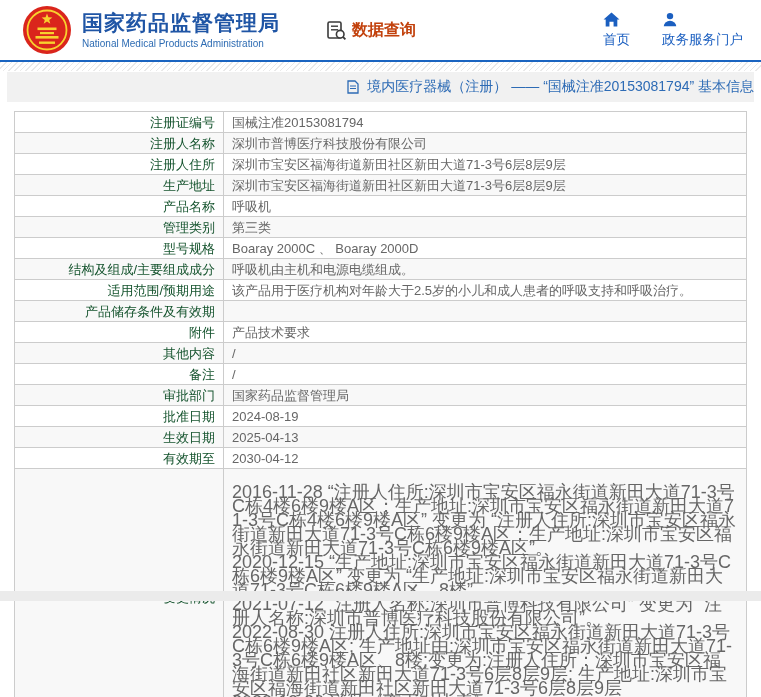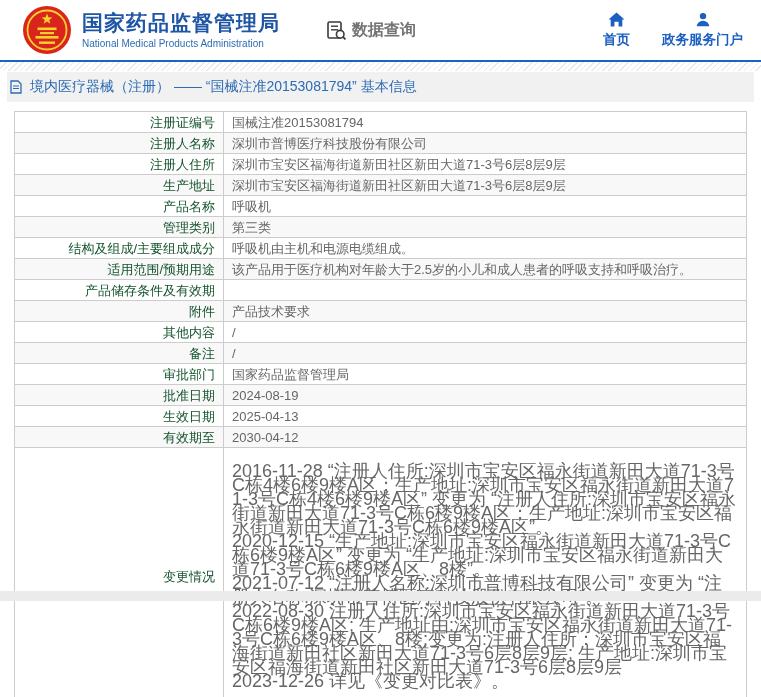--- a/index.html
+++ b/index.html
@@ -7,31 +7,31 @@
   .page{position:relative;width:761px;height:601px;background:#fff;}
 
   
   .header{display:flex;align-items:center;height:62px;border-bottom:2px solid #1a64c0;
     padding-left:22px;box-sizing:border-box;background:#fff;}
   .emblem{width:50px;height:50px;flex:0 0 auto;}
   .titles{margin-left:10px;line-height:1.1;}
   .title-zh{font-size:21px;font-weight:bold;color:#1f55a5;letter-spacing:1px;}
   .title-en{font-size:10px;color:#2e6cb3;margin-top:3px;}
   .query{display:flex;align-items:center;margin-left:46px;cursor:pointer;}
-  .query-label{font-size:16px;font-weight:600;color:#737373;margin-left:5px;font-family:Liberation Mono, monospace;}
+  .query-label{font-size:16px;font-weight:600;color:#c2410c;margin-left:5px;font-family:Liberation Mono, monospace;}
   .top-nav{margin-left:auto;display:flex;gap:32px;padding-right:18px;}
-  .nav-item{display:flex;flex-direction:column;align-items:center;gap:4px;cursor:pointer;font-weight:bold;}
+  .nav-item{display:flex;flex-direction:column;align-items:flex-start;gap:4px;cursor:pointer;}
   .nav-label{font-size:13.5px;color:#1b5fc0;}
 
   
   .hatch{height:9px;background:repeating-linear-gradient(135deg,#e9e9e9 0 1px,#ffffff 1px 4px);}
 
   
   .breadcrumb{margin:1px 7px 0 7px;height:30px;background:#f1f1f1;display:flex;align-items:center;
-    padding-left:3px;gap:8px;}
+    padding-left:23px;gap:8px;justify-content:flex-end;}
   .breadcrumb-text{font-size:14px;color:#2d6bb5;}
 
   
   .table-wrap{margin:9px 14px 0 14px;}
   table{width:100%;border-collapse:collapse;table-layout:fixed;}
   td{border:1px solid #cccccc;padding:2.5px 8px;font-size:13px;line-height:15px;color:#666;
     word-break:break-all;vertical-align:middle;}
   td.lbl{width:192px;text-align:right;color:#14532d;}
   tr:nth-child(even) td{background:#f8f8f8;}
   tr:nth-child(odd) td{background:#ffffff;}
@@ -121,20 +121,24 @@
         </tr>
         <tr>
           <td class="lbl">产品名称</td>
           <td>呼吸机</td>
         </tr>
         <tr>
           <td class="lbl">管理类别</td>
           <td>第三类</td>
         </tr>
         <tr>
+          <td class="lbl">型号规格</td>
+          <td>Boaray 2000C 、 Boaray 2000D</td>
+        </tr>
+        <tr>
           <td class="lbl">结构及组成/主要组成成分</td>
           <td>呼吸机由主机和电源电缆组成。</td>
         </tr>
         <tr>
           <td class="lbl">适用范围/预期用途</td>
           <td>该产品用于医疗机构对年龄大于2.5岁的小儿和成人患者的呼吸支持和呼吸治疗。</td>
         </tr>
         <tr>
           <td class="lbl">产品储存条件及有效期</td>
           <td></td>

